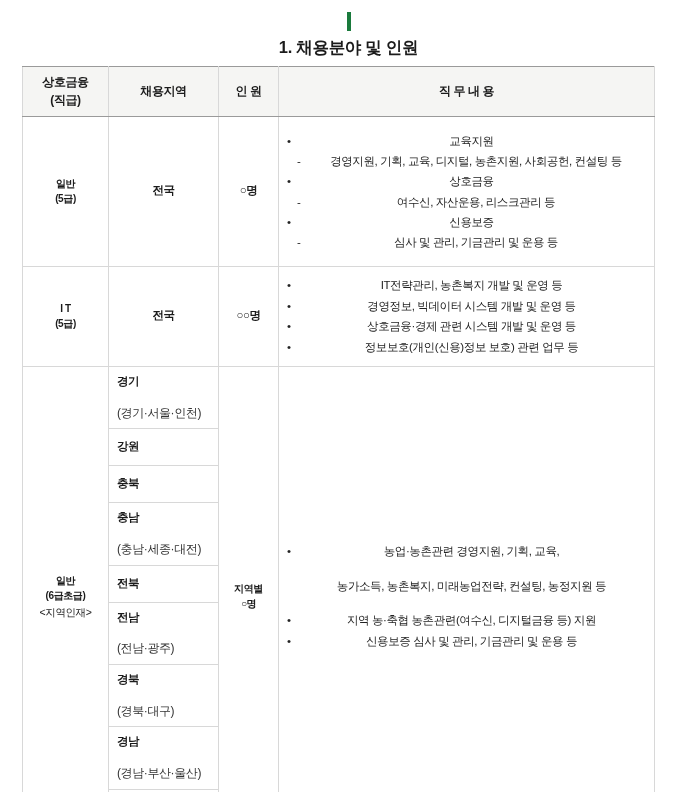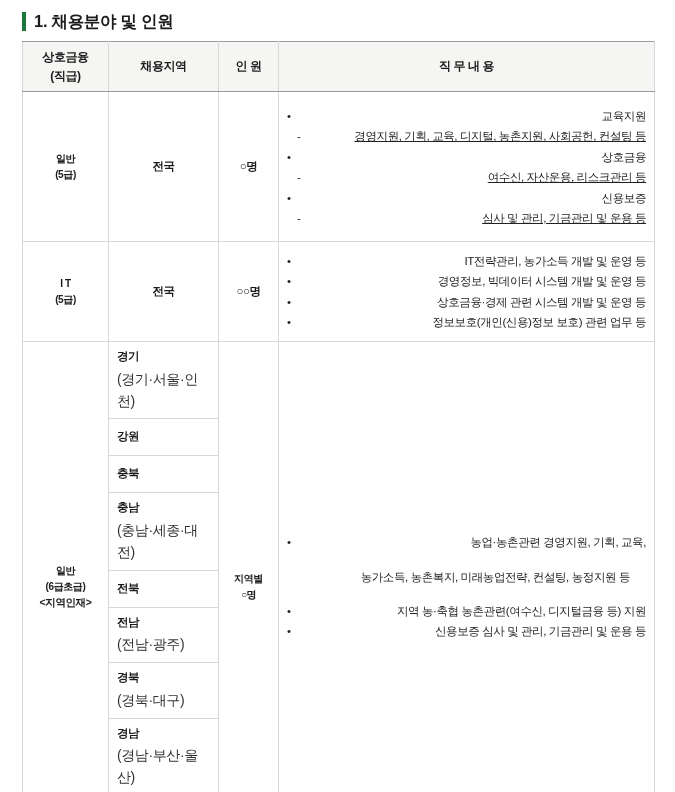--- a/index.html
+++ b/index.html
@@ -18,20 +18,21 @@
     width: 675px;
     height: 792px;
     position: relative;
     box-sizing: border-box;
   }
   .section-title {
     display: flex;
     align-items: center;
     gap: 8px;
     padding: 12px 0 10px 22px;
+    flex-direction: column;
   }
   .title-bar {
     width: 4px;
     height: 19px;
     background: #1a7a3c;
     display: block;
   }
   .title-text {
     font-size: 16.5px;
     font-weight: bold;
@@ -75,38 +76,38 @@
   td.region {
     text-align: left;
     font-weight: bold;
     color: #1b1b1b;
     font-size: 12px;
     height: 37px;
   }
   td.region .sub {
     display: block;
     font-weight: normal;
-    font-size: 14px;
+    font-size: 12px;
     color: #333333;
-    margin-top: 3px;
+    margin-top: 13px;
   }
   td.duty {
-    text-align: right;
+    text-align: center;
     vertical-align: middle;
     color: #222222;
     padding-left: 14px;
   }
   .lvl {
     display: block;
     font-size: 10px;
     font-weight: bold;
   }
   .lvl.small {
     font-size: 10.5px;
-    font-weight: bold;
+    font-weight: normal;
   }
   ul.duty-list {
     margin: 0;
     padding: 0;
     list-style: none;
   }
   ul.duty-list > li {
     position: relative;
     padding-left: 10px;
     margin: 2px 0;
@@ -116,21 +117,20 @@
   ul.duty-list > li::before {
     content: "•";
     position: absolute;
     left: 0;
     top: 0;
     color: #222;
   }
   ul.duty-list > li.sub2 {
     padding-left: 19px;
     margin: 1px 0;
-    text-decoration: underline;
   }
   ul.duty-list > li.sub2::before {
     content: "-";
     left: 10px;
   }
   ul.duty-list > li.cont {
     padding-left: 10px;
     margin: 16px;
   }
   ul.duty-list > li.cont::before {
@@ -188,21 +188,21 @@
 
       <tr>
         <td class="c" style="height:100px">
           <span class="lvl">I T</span>
           <span class="lvl">(5급)</span>
         </td>
         <td class="c">전국</td>
         <td class="c">○○명</td>
         <td class="duty">
           <ul class="duty-list">
-            <li>IT전략관리, 농가소득 개발 및 운영 등</li>
+            <li>IT전략관리, 농촌복지 개발 및 운영 등</li>
             <li>경영정보, 빅데이터 시스템 개발 및 운영 등</li>
             <li>상호금융·경제 관련 시스템 개발 및 운영 등</li>
             <li>정보보호(개인(신용)정보 보호) 관련 업무 등</li>
           </ul>
         </td>
       </tr>
 
       <tr>
         <td class="c" rowspan="9">
           <span class="lvl">일반</span>

